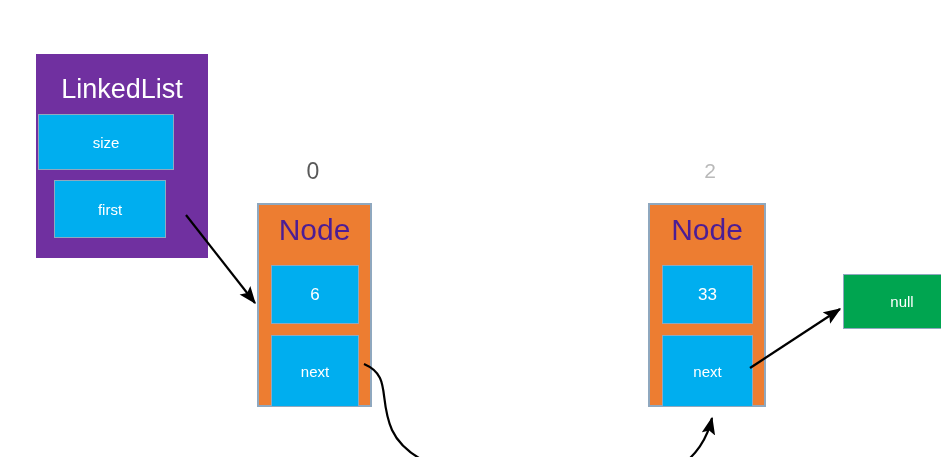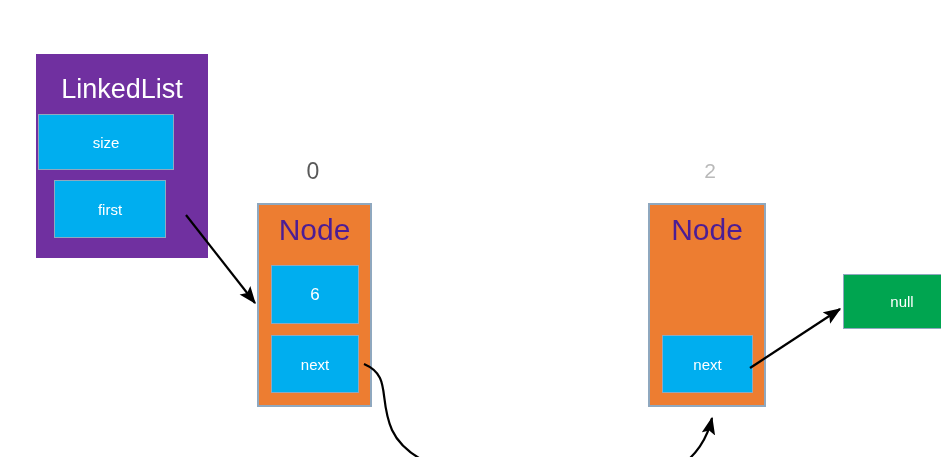--- a/index.html
+++ b/index.html
@@ -87,21 +87,21 @@
     top: 60px;
     width: 88px;
     height: 59px;
     font-size: 17px;
   }
   .node.n2 .node-field.val { width: 91px; }
   .node-field.nxt {
     left: 12px;
     top: 130px;
     width: 88px;
-    height: 58px;
+    height: 72px;
     font-size: 15px;
   }
   .node.n2 .node-field.nxt { width: 91px; }
 
   
   .idx-label {
     position: absolute;
     color: #595959;
     font-size: 23px;
     line-height: 26px;
@@ -195,20 +195,23 @@
     <div class="node-field val">
       <span>6</span>
     </div>
     <div class="node-field nxt">
       <span>next</span>
     </div>
   </div>
 
   <div class="node n2">
     <div class="node-title">Node</div>
+    <div class="node-field val">
+      <span>33</span>
+    </div>
     <div class="node-field nxt">
       <span>next</span>
     </div>
   </div>
 
   <div class="null-box">
     <span>null</span>
   </div>
 
   <svg class="arrows" width="941" height="457" viewBox="0 0 941 457">

